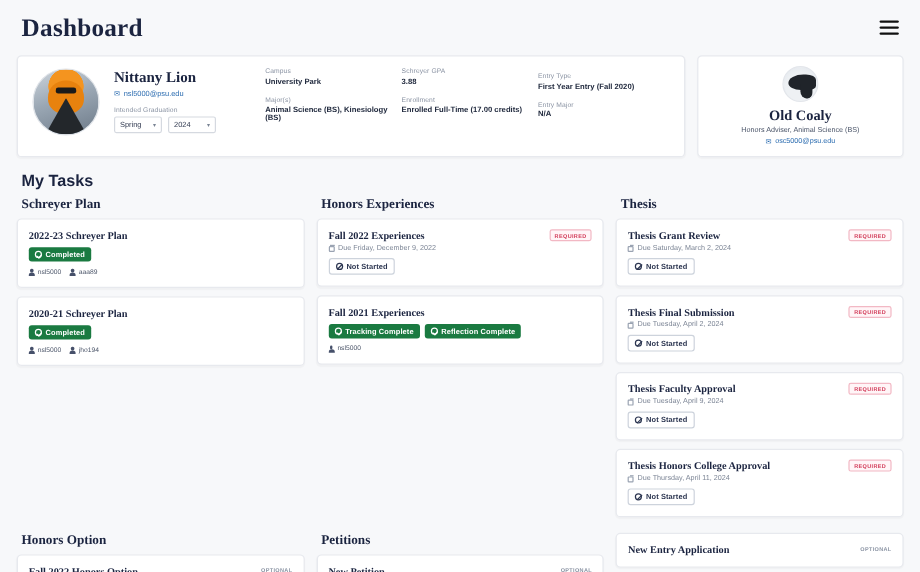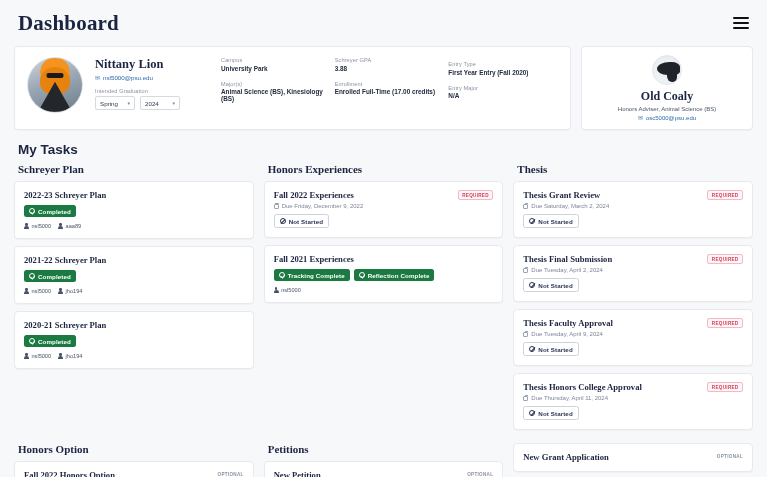--- a/index.html
+++ b/index.html
@@ -267,96 +267,77 @@
               <span class="person"></span>
               <span>nsl5000</span>
             </span>
           <span class="user-tag">
               <span class="person"></span>
               <span>aaa89</span>
             </span>
         </div>
       </div>
 
-      <div class="card task-card">
-        <div class="task-name">2021-22 Schreyer Plan</div>
+
+      <div class="card task-card">
+        <div class="task-name">2020-21 Schreyer Plan</div>
         <div class="badges">
           <span class="badge green">
             <span class="tick"></span>
             <span>Completed</span>
           </span>
         </div>
         <div class="users">
           <span class="user-tag">
               <span class="person"></span>
               <span>nsl5000</span>
             </span>
           <span class="user-tag">
               <span class="person"></span>
               <span>jho194</span>
             </span>
         </div>
       </div>
-
-      <div class="card task-card">
-        <div class="task-name">2020-21 Schreyer Plan</div>
+    </div>
+
+    <div class="col">
+      <div class="col-title">Honors Experiences</div>
+
+      <div class="card task-card">
+        <span class="pill required">REQUIRED</span>
+        <div class="task-name">Fall 2022 Experiences</div>
+        <div class="due">
+          <span class="cal"></span>
+          <span>Due Friday, December 9, 2022</span>
+        </div>
+        <div class="badges">
+          <span class="badge outline">
+            <span class="ban"></span>
+            <span>Not Started</span>
+          </span>
+        </div>
+      </div>
+
+      <div class="card task-card">
+        <div class="task-name">Fall 2021 Experiences</div>
         <div class="badges">
           <span class="badge green">
             <span class="tick"></span>
-            <span>Completed</span>
+            <span>Tracking Complete</span>
+          </span>
+          <span class="badge green">
+            <span class="tick"></span>
+            <span>Reflection Complete</span>
           </span>
         </div>
         <div class="users">
           <span class="user-tag">
               <span class="person"></span>
               <span>nsl5000</span>
             </span>
-          <span class="user-tag">
-              <span class="person"></span>
-              <span>jho194</span>
-            </span>
-        </div>
-      </div>
-    </div>
-
-    <div class="col">
-      <div class="col-title">Honors Experiences</div>
-
-      <div class="card task-card">
-        <span class="pill required">REQUIRED</span>
-        <div class="task-name">Fall 2022 Experiences</div>
-        <div class="due">
-          <span class="cal"></span>
-          <span>Due Friday, December 9, 2022</span>
-        </div>
-        <div class="badges">
-          <span class="badge outline">
-            <span class="ban"></span>
-            <span>Not Started</span>
-          </span>
-        </div>
-      </div>
-
-      <div class="card task-card">
-        <div class="task-name">Fall 2021 Experiences</div>
-        <div class="badges">
-          <span class="badge green">
-            <span class="tick"></span>
-            <span>Tracking Complete</span>
-          </span>
-          <span class="badge green">
-            <span class="tick"></span>
-            <span>Reflection Complete</span>
-          </span>
-        </div>
-        <div class="users">
-          <span class="user-tag">
-              <span class="person"></span>
-              <span>nsl5000</span>
-            </span>
         </div>
       </div>
     </div>
 
     <div class="col">
       <div class="col-title">Thesis</div>
 
       <div class="card task-card">
         <span class="pill required">REQUIRED</span>
         <div class="task-name">Thesis Grant Review</div>
@@ -435,18 +416,18 @@
       <div class="card task-card">
         <span class="pill optional">OPTIONAL</span>
         <div class="task-name">New Petition</div>
 
       </div>
     </div>
 
     <div class="col">
       <div class="card task-card">
         <span class="pill optional">OPTIONAL</span>
-        <div class="task-name">New Grant Application</div>
+        <div class="task-name">New Entry Application</div>
 
       </div>
     </div>
   </div>
 </div>
 
 </body></html>

